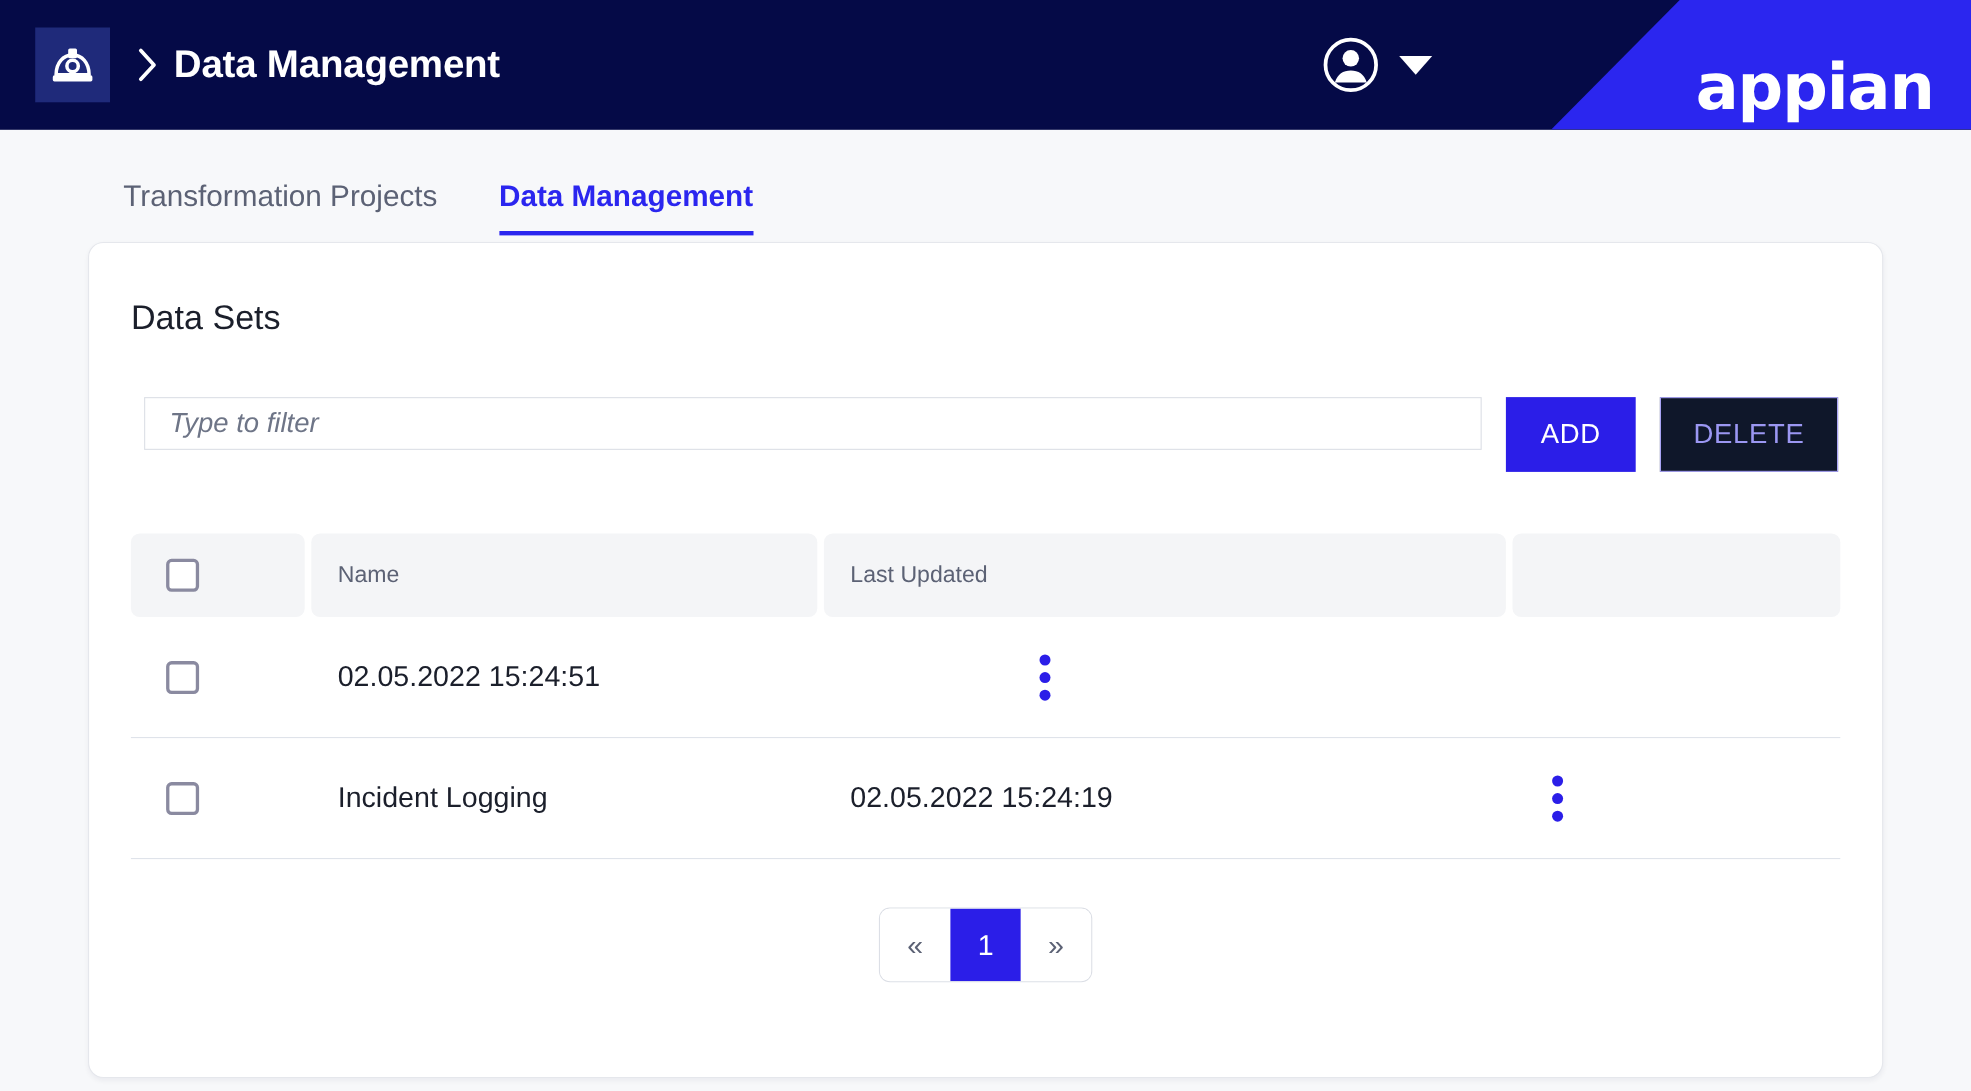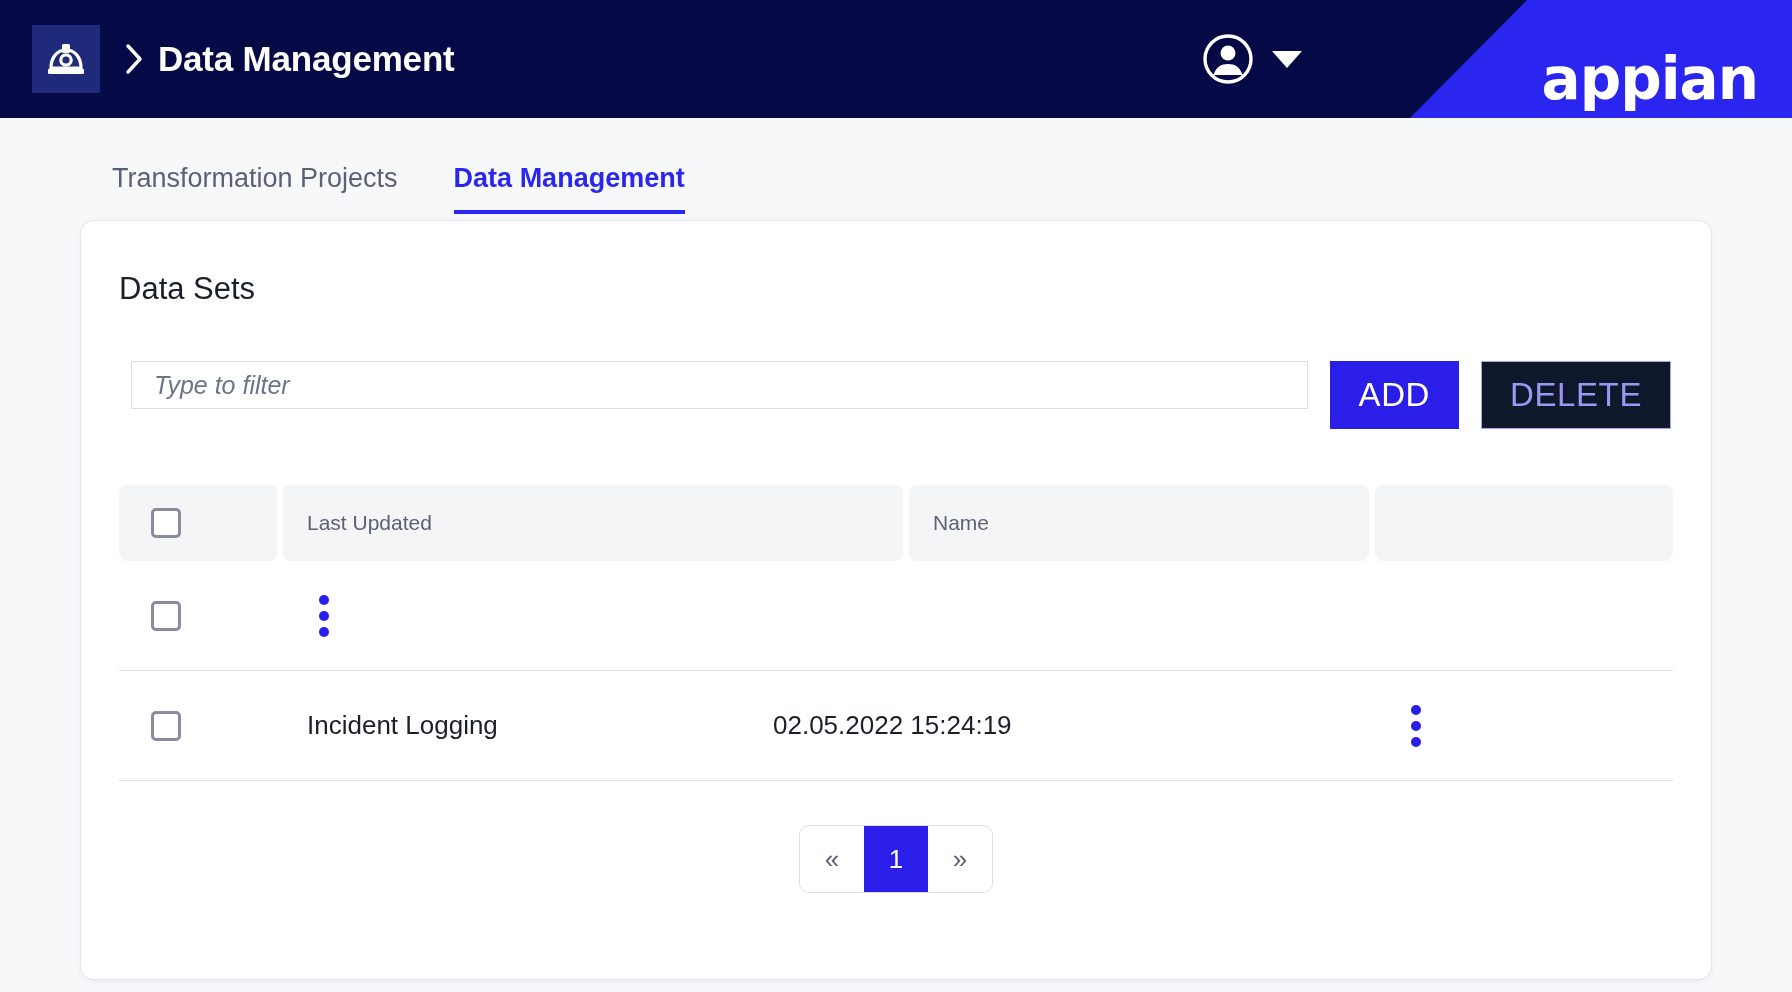--- a/index.html
+++ b/index.html
@@ -159,21 +159,21 @@
     outline: none;
   }
   .filter-input::placeholder {
     color: #6e7587;
     font-style: italic;
     opacity: 1;
   }
   .btn {
     min-width: 118px;
     height: 68px;
-    font-size: 33px;
+    font-size: 25px;
     letter-spacing: 0.6px;
     display: flex;
     align-items: center;
     justify-content: center;
     cursor: pointer;
     border: 1px solid transparent;
     padding: 0 28px;
     font-family: "Liberation Sans", sans-serif;
   }
   .btn-primary {
@@ -336,29 +336,30 @@
     <div class="btn btn-primary">ADD</div>
     <div class="btn btn-outline">DELETE</div>
   </div>
 
   <div class="table">
 
     <div class="thead">
       <div class="th col-check">
         <span class="checkbox"></span>
       </div>
+      <div class="th col-name">Name</div>
       <div class="th col-date">Last Updated</div>
-      <div class="th col-name">Name</div>
       <div class="th col-action"></div>
     </div>
 
     <div class="trow">
       <div class="td col-check">
         <span class="checkbox"></span>
       </div>
+      <div class="td col-date">02.05.2022 15:24:51</div>
       <div class="td col-action">
         <span class="kebab">
           <span></span>
             <span></span>
             <span></span>
         </span>
       </div>
     </div>
 
     <div class="trow">

